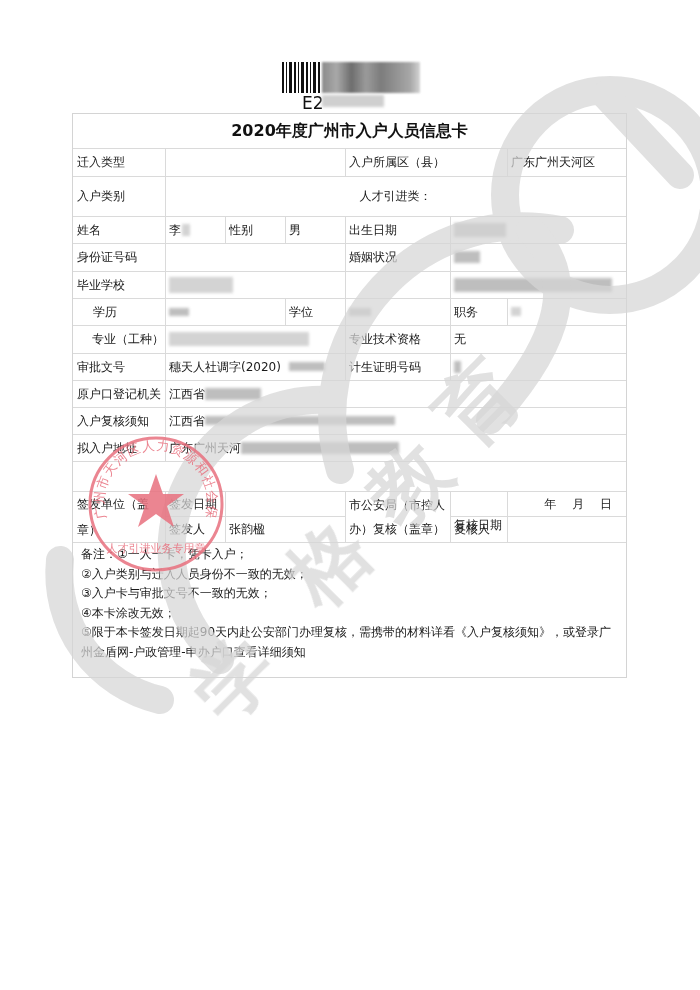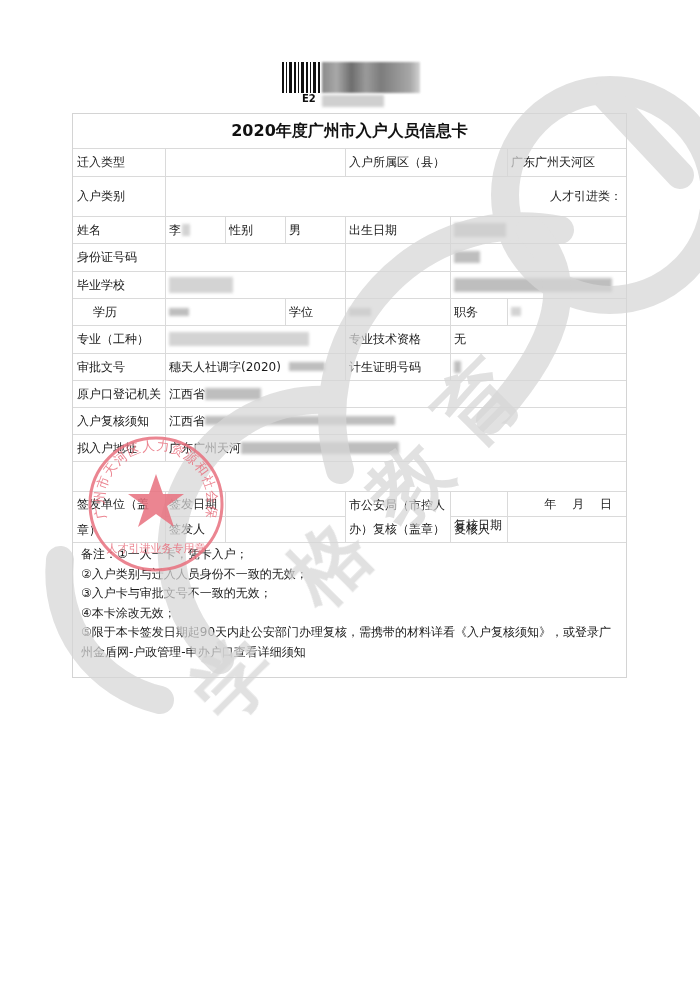--- a/index.html
+++ b/index.html
@@ -11,32 +11,32 @@
 
   
   .wm { position: absolute; left: 0; top: 0; width: 700px; height: 990px; z-index: 3; pointer-events: none; }
 
   
   .barcode { position: absolute; left: 282px; top: 62px; width: 140px; height: 32px; z-index: 1; }
   .bars { position: absolute; left: 0; top: 0; width: 40px; height: 31px;
     background: repeating-linear-gradient(90deg, #111 0 2px, #fff 2px 4px, #111 4px 5px, #fff 5px 7px, #111 7px 10px, #fff 10px 12px); }
   .bar-blur { position: absolute; left: 40px; top: 0; width: 98px; height: 31px;
     background: linear-gradient(90deg, #777 0%, #9a9a9a 15%, #555 30%, #8a8a8a 45%, #666 60%, #7f7f7f 75%, #999 90%, #ccc 100%); filter: blur(1px); opacity: .85; }
-  .barcode-text { position: absolute; left: 302px; top: 93px; font-size: 10px; color: #111; z-index: 1; font-weight: bold; }
+  .barcode-text { position: absolute; left: 302px; top: 93px; font-size: 17px; color: #111; z-index: 1; }
   .barcode-text-blur { position: absolute; left: 322px; top: 95px; width: 62px; height: 12px; background: #cfcfcf; filter: blur(1.5px); z-index: 1; }
 
   
   .card { position: absolute; left: 72px; top: 113px; width: 555px; height: 565px; border: 1px solid #d4d4d4; box-sizing: border-box; z-index: 1; text-decoration: underline; }
   .cell { position: absolute; box-sizing: border-box; font-size: 12px; line-height: 16px; padding: 0 4px; display: flex; align-items: center; white-space: nowrap; }
   .hl { position: absolute; height: 1px; background: #dadada; }
   .vl { position: absolute; width: 1px; background: #dadada; }
   .title { font-size: 16px; font-weight: bold; justify-content: center; color: #111; }
   .blur { display: inline-block; height: 12px; background: #b8b8b8; filter: blur(1.4px); opacity: .9; vertical-align: middle; }
   .blur.light { background: #cfcfcf; }
-  .multi { flex-direction: column; align-items: flex-end; justify-content: center; }
+  .multi { flex-direction: column; align-items: center; justify-content: center; }
   .notes { position: absolute; left: 8px; top: 431px; width: 540px; font-size: 12px; line-height: 19.5px; white-space: normal; }
   .notes div { margin: 0; }
 
   
   .stamp { position: absolute; left: 86px; top: 434px; width: 140px; height: 140px; z-index: 4; pointer-events: none; }
 </style>
 </head>
 <body>
 
 <div class="page">
@@ -105,20 +105,21 @@
         <span class="blur light" style="width:8px;margin-left:1px"></span>
     </div>
     <div class="cell" style="left:152px;top:102px;width:60px;height:27px">性别</div>
     <div class="cell" style="left:212px;top:102px;width:60px;height:27px">男</div>
     <div class="cell" style="left:272px;top:102px;width:105px;height:27px">出生日期</div>
     <div class="cell" style="left:377px;top:102px;width:176px;height:27px">
       <span class="blur" style="width:52px;height:14px"></span>
     </div>
 
     <div class="cell" style="left:0;top:129px;width:92px;height:28px">身份证号码</div>
+    <div class="cell" style="left:272px;top:129px;width:105px;height:28px">婚姻状况</div>
     <div class="cell" style="left:377px;top:129px;width:176px;height:28px">
       <span class="blur" style="width:26px"></span>
     </div>
 
     <div class="cell" style="left:0;top:157px;width:92px;height:27px">毕业学校</div>
     <div class="cell" style="left:92px;top:157px;width:180px;height:27px">
       <span class="blur light" style="width:64px;height:16px"></span>
     </div>
     <div class="cell" style="left:377px;top:157px;width:176px;height:27px">
       <span class="blur" style="width:158px;height:14px"></span>
@@ -132,21 +133,21 @@
     <div class="cell" style="left:272px;top:184px;width:105px;height:27px">
       <span class="blur" style="width:22px;height:8px"></span>
     </div>
     <div class="cell" style="left:377px;top:184px;width:57px;height:27px">职务</div>
     <div class="cell" style="left:434px;top:184px;width:119px;height:27px">
       <span class="blur light" style="width:10px;height:9px"></span>
     </div>
     <div class="vl" style="left:377px;top:184px;height:27px"></div>
     <div class="vl" style="left:434px;top:184px;height:27px"></div>
 
-    <div class="cell" style="left:0;top:211px;width:92px;height:28px">专业（工种）</div>
+    <div class="cell" style="left:15px;top:211px;width:92px;height:28px">专业（工种）</div>
     <div class="cell" style="left:92px;top:211px;width:180px;height:28px">
       <span class="blur light" style="width:140px;height:14px"></span>
     </div>
     <div class="cell" style="left:272px;top:211px;width:105px;height:28px">专业技术资格</div>
     <div class="cell" style="left:377px;top:211px;width:176px;height:28px">无</div>
 
     <div class="cell" style="left:0;top:239px;width:92px;height:27px">审批文号</div>
     <div class="cell" style="left:92px;top:239px;width:180px;height:27px">
       <span>穗天人社调字(2020)</span>
         <span class="blur" style="width:36px;margin-left:8px;height:9px"></span>
@@ -170,20 +171,21 @@
 
     <div class="cell" style="left:0;top:320px;width:92px;height:27px">拟入户地址</div>
     <div class="cell" style="left:0;top:377px;width:92px;height:51px;white-space:normal;line-height:26px;align-items:center">签发单位（盖章）</div>
 
     <div class="cell" style="left:92px;top:320px;width:461px;height:27px">
       <span>广东广州天河</span>
         <span class="blur" style="width:158px"></span>
     </div>
     <div class="cell" style="left:92px;top:377px;width:60px;height:25px">签发日期</div>
     <div class="cell" style="left:92px;top:402px;width:60px;height:26px">签发人</div>
+    <div class="cell" style="left:152px;top:402px;width:120px;height:26px">张韵楹</div>
     <div class="cell" style="left:272px;top:377px;width:105px;height:51px;white-space:normal;line-height:24px">市公安局（市控人办）复核（盖章）</div>
     <div class="cell" style="left:377px;top:398px;width:57px;height:25px">复核日期</div>
     <div class="cell" style="left:434px;top:377px;width:119px;height:25px;justify-content:flex-end;padding-right:14px;white-space:pre">年　 月　 日</div>
     <div class="cell" style="left:377px;top:402px;width:57px;height:26px">复核人</div>
     <div class="cell" style="left:434px;top:402px;width:119px;height:26px"></div>
 
     <div class="notes">
       <div>备注：①一人一卡，凭卡入户；</div>
       <div>②入户类别与迁入人员身份不一致的无效；</div>
       <div>③入户卡与审批文号不一致的无效；</div>

